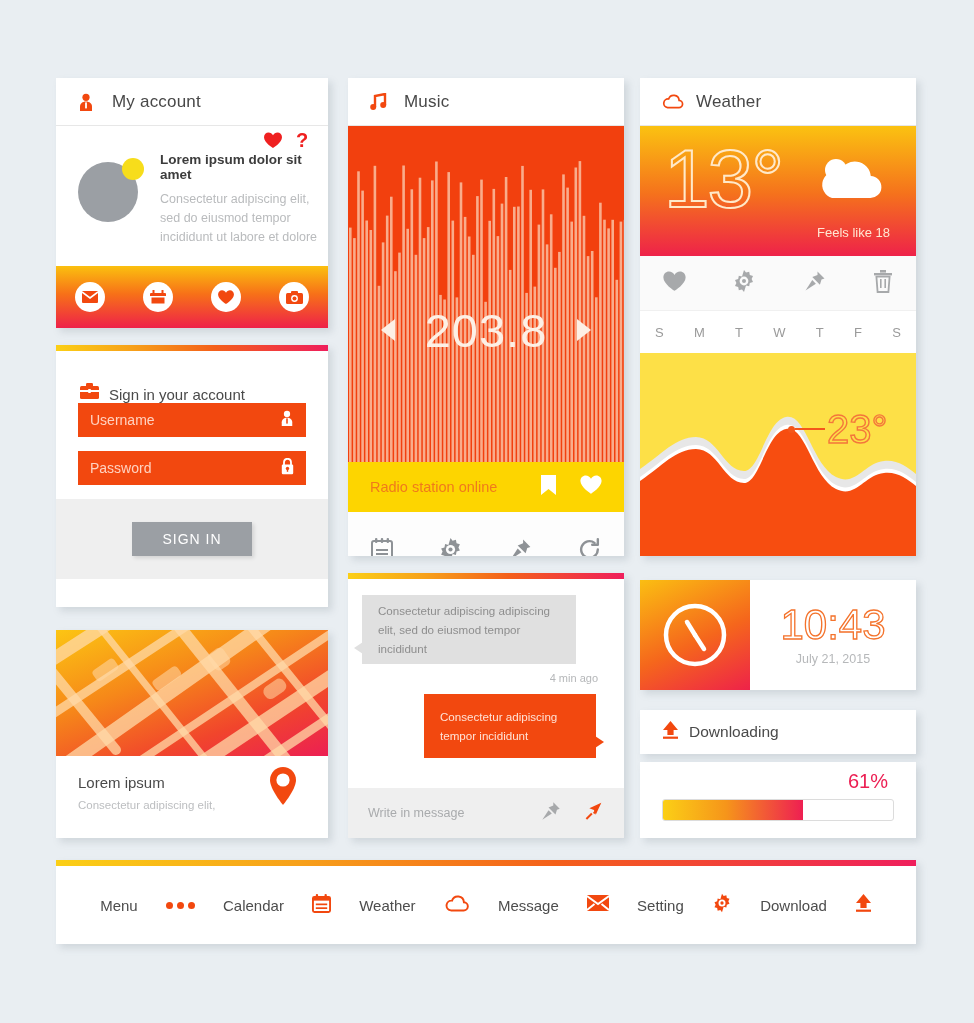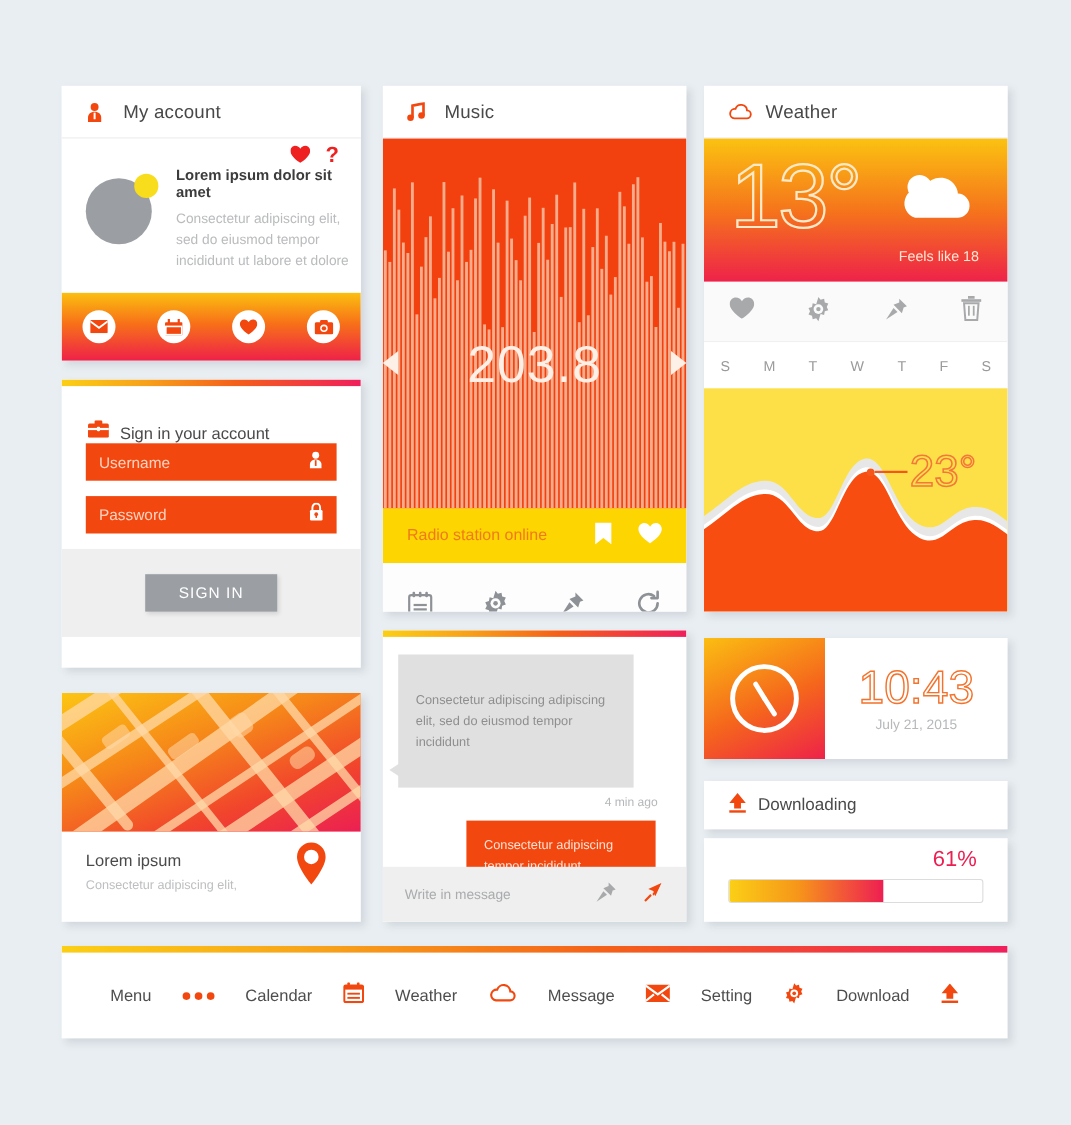--- a/index.html
+++ b/index.html
@@ -66,36 +66,36 @@
   .map-foot{padding:18px 22px 0 22px;}
   .map-title{font-size:15px;color:#4a4a4a;}
   .map-sub{font-size:11.5px;color:#bcbec0;margin-top:8px;}
   .pin{position:absolute;right:30px;bottom:28px;}
 
   
   #music{left:348px;top:78px;width:276px;height:478px;}
   .eq{position:relative;height:336px;background:#f2400e;overflow:hidden;}
   .eq svg{position:absolute;left:0;top:0;}
   .eq-overlay{position:absolute;left:0;right:0;top:168px;height:72px;
-     display:flex;align-items:center;justify-content:space-between;gap:30px;}
+     display:flex;align-items:center;justify-content:center;gap:30px;}
   .freq{font-size:47px;color:#fdf0e6;letter-spacing:1px;font-weight:300;}
   .arrow-l,.arrow-r{width:0;height:0;border-top:11px solid transparent;border-bottom:11px solid transparent;}
   .arrow-l{border-right:14px solid #fdf0e6;}
   .arrow-r{border-left:14px solid #fdf0e6;}
   .radio-bar{height:50px;background:#fdd500;display:flex;align-items:center;
              padding:0 22px;box-sizing:border-box;}
   .radio-txt{font-size:14.5px;color:#f07a1b;flex:1;}
   .radio-icons{display:flex;gap:24px;align-items:center;}
   .music-foot{height:78px;display:flex;align-items:center;justify-content:space-around;background:#fdfdfd;}
 
   
   #chat{left:348px;top:573px;width:276px;height:265px;}
   .chat-body{padding:16px 14px 0 14px;position:relative;}
   .bub-in{background:#e0e0e0;color:#8e8e8e;font-size:11.6px;line-height:19px;
-          padding:32px 16px;position:relative;width:214px;box-sizing:border-box;}
+          padding:6px 16px;position:relative;width:214px;box-sizing:border-box;}
   .bub-in:after{content:"";position:absolute;left:-8px;bottom:10px;width:0;height:0;
      border-top:6px solid transparent;border-bottom:6px solid transparent;border-right:9px solid #e0e0e0;}
   .tstamp{text-align:right;font-size:11px;color:#b5b7b9;margin:8px 12px 0 0;}
   .bub-out{background:#f2480f;color:#ffe2d6;font-size:11.6px;line-height:19px;
            padding:13px 16px;position:relative;width:172px;box-sizing:border-box;margin:10px 14px 0 auto;}
   .bub-out:after{content:"";position:absolute;right:-8px;bottom:10px;width:0;height:0;
      border-top:6px solid transparent;border-bottom:6px solid transparent;border-left:9px solid #f2480f;}
   .chat-foot{position:absolute;left:0;right:0;bottom:0;height:50px;background:#efefef;
      display:flex;align-items:center;padding:0 20px;box-sizing:border-box;}
   .chat-ph{flex:1;font-size:12.5px;color:#a9abad;}

